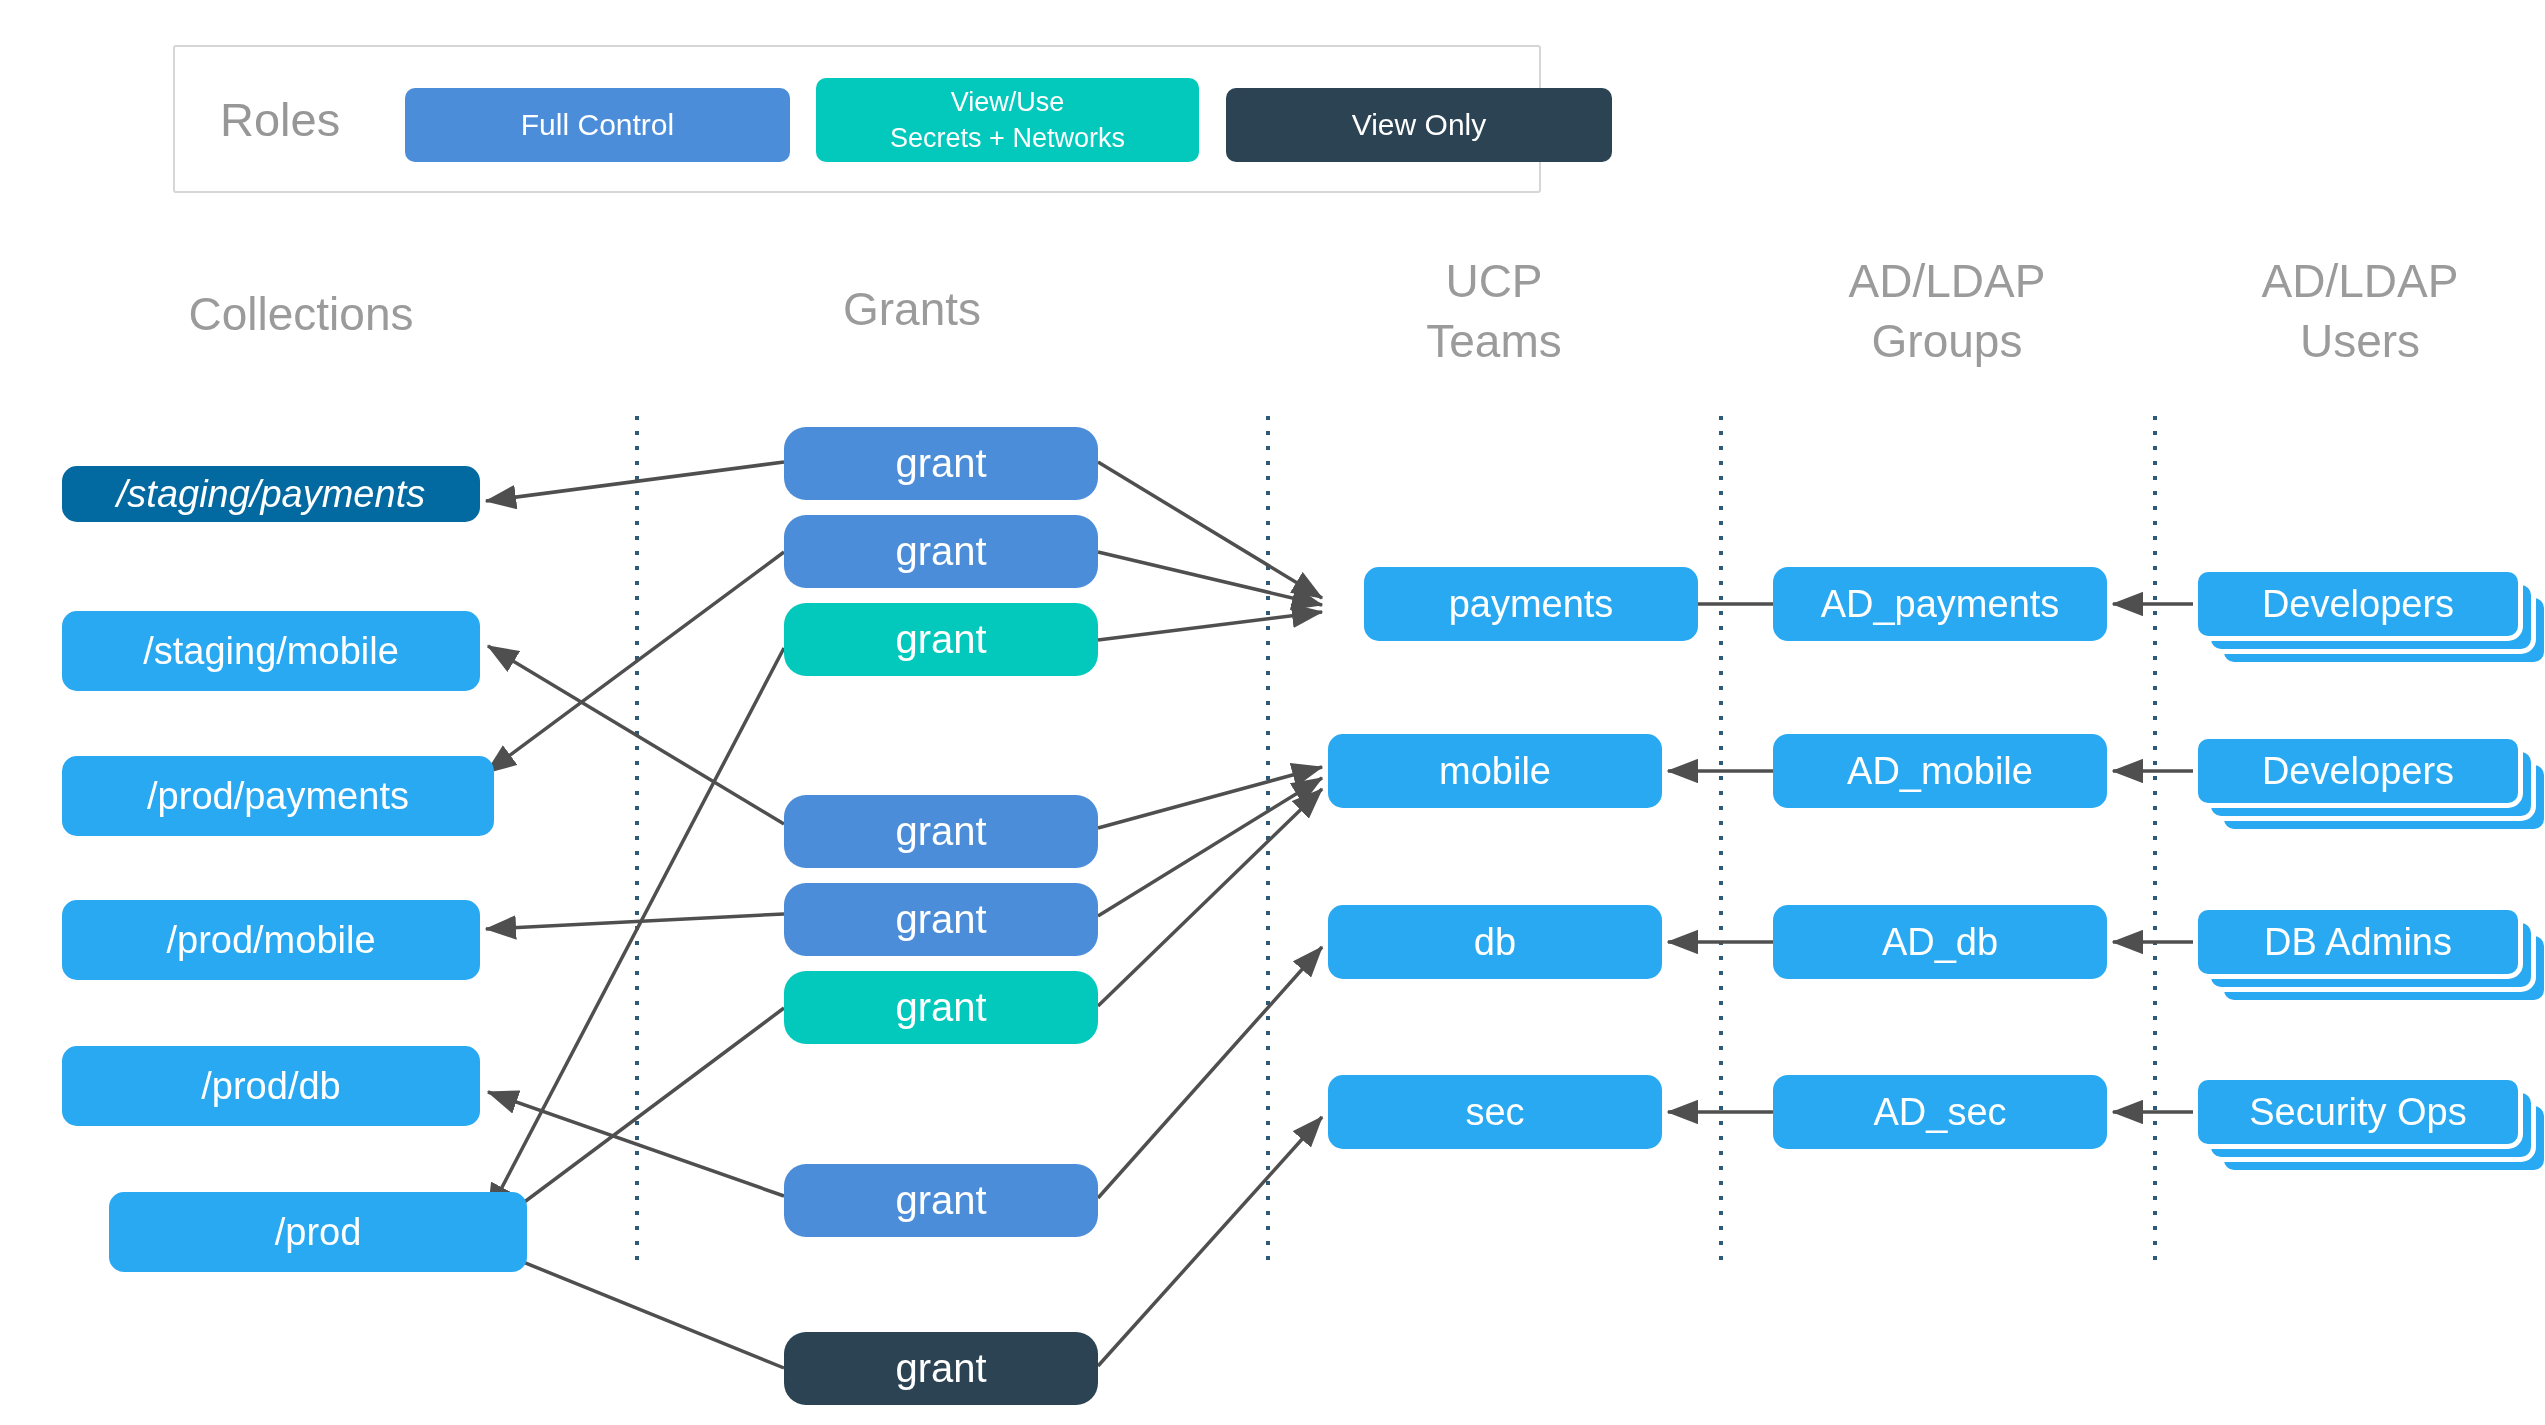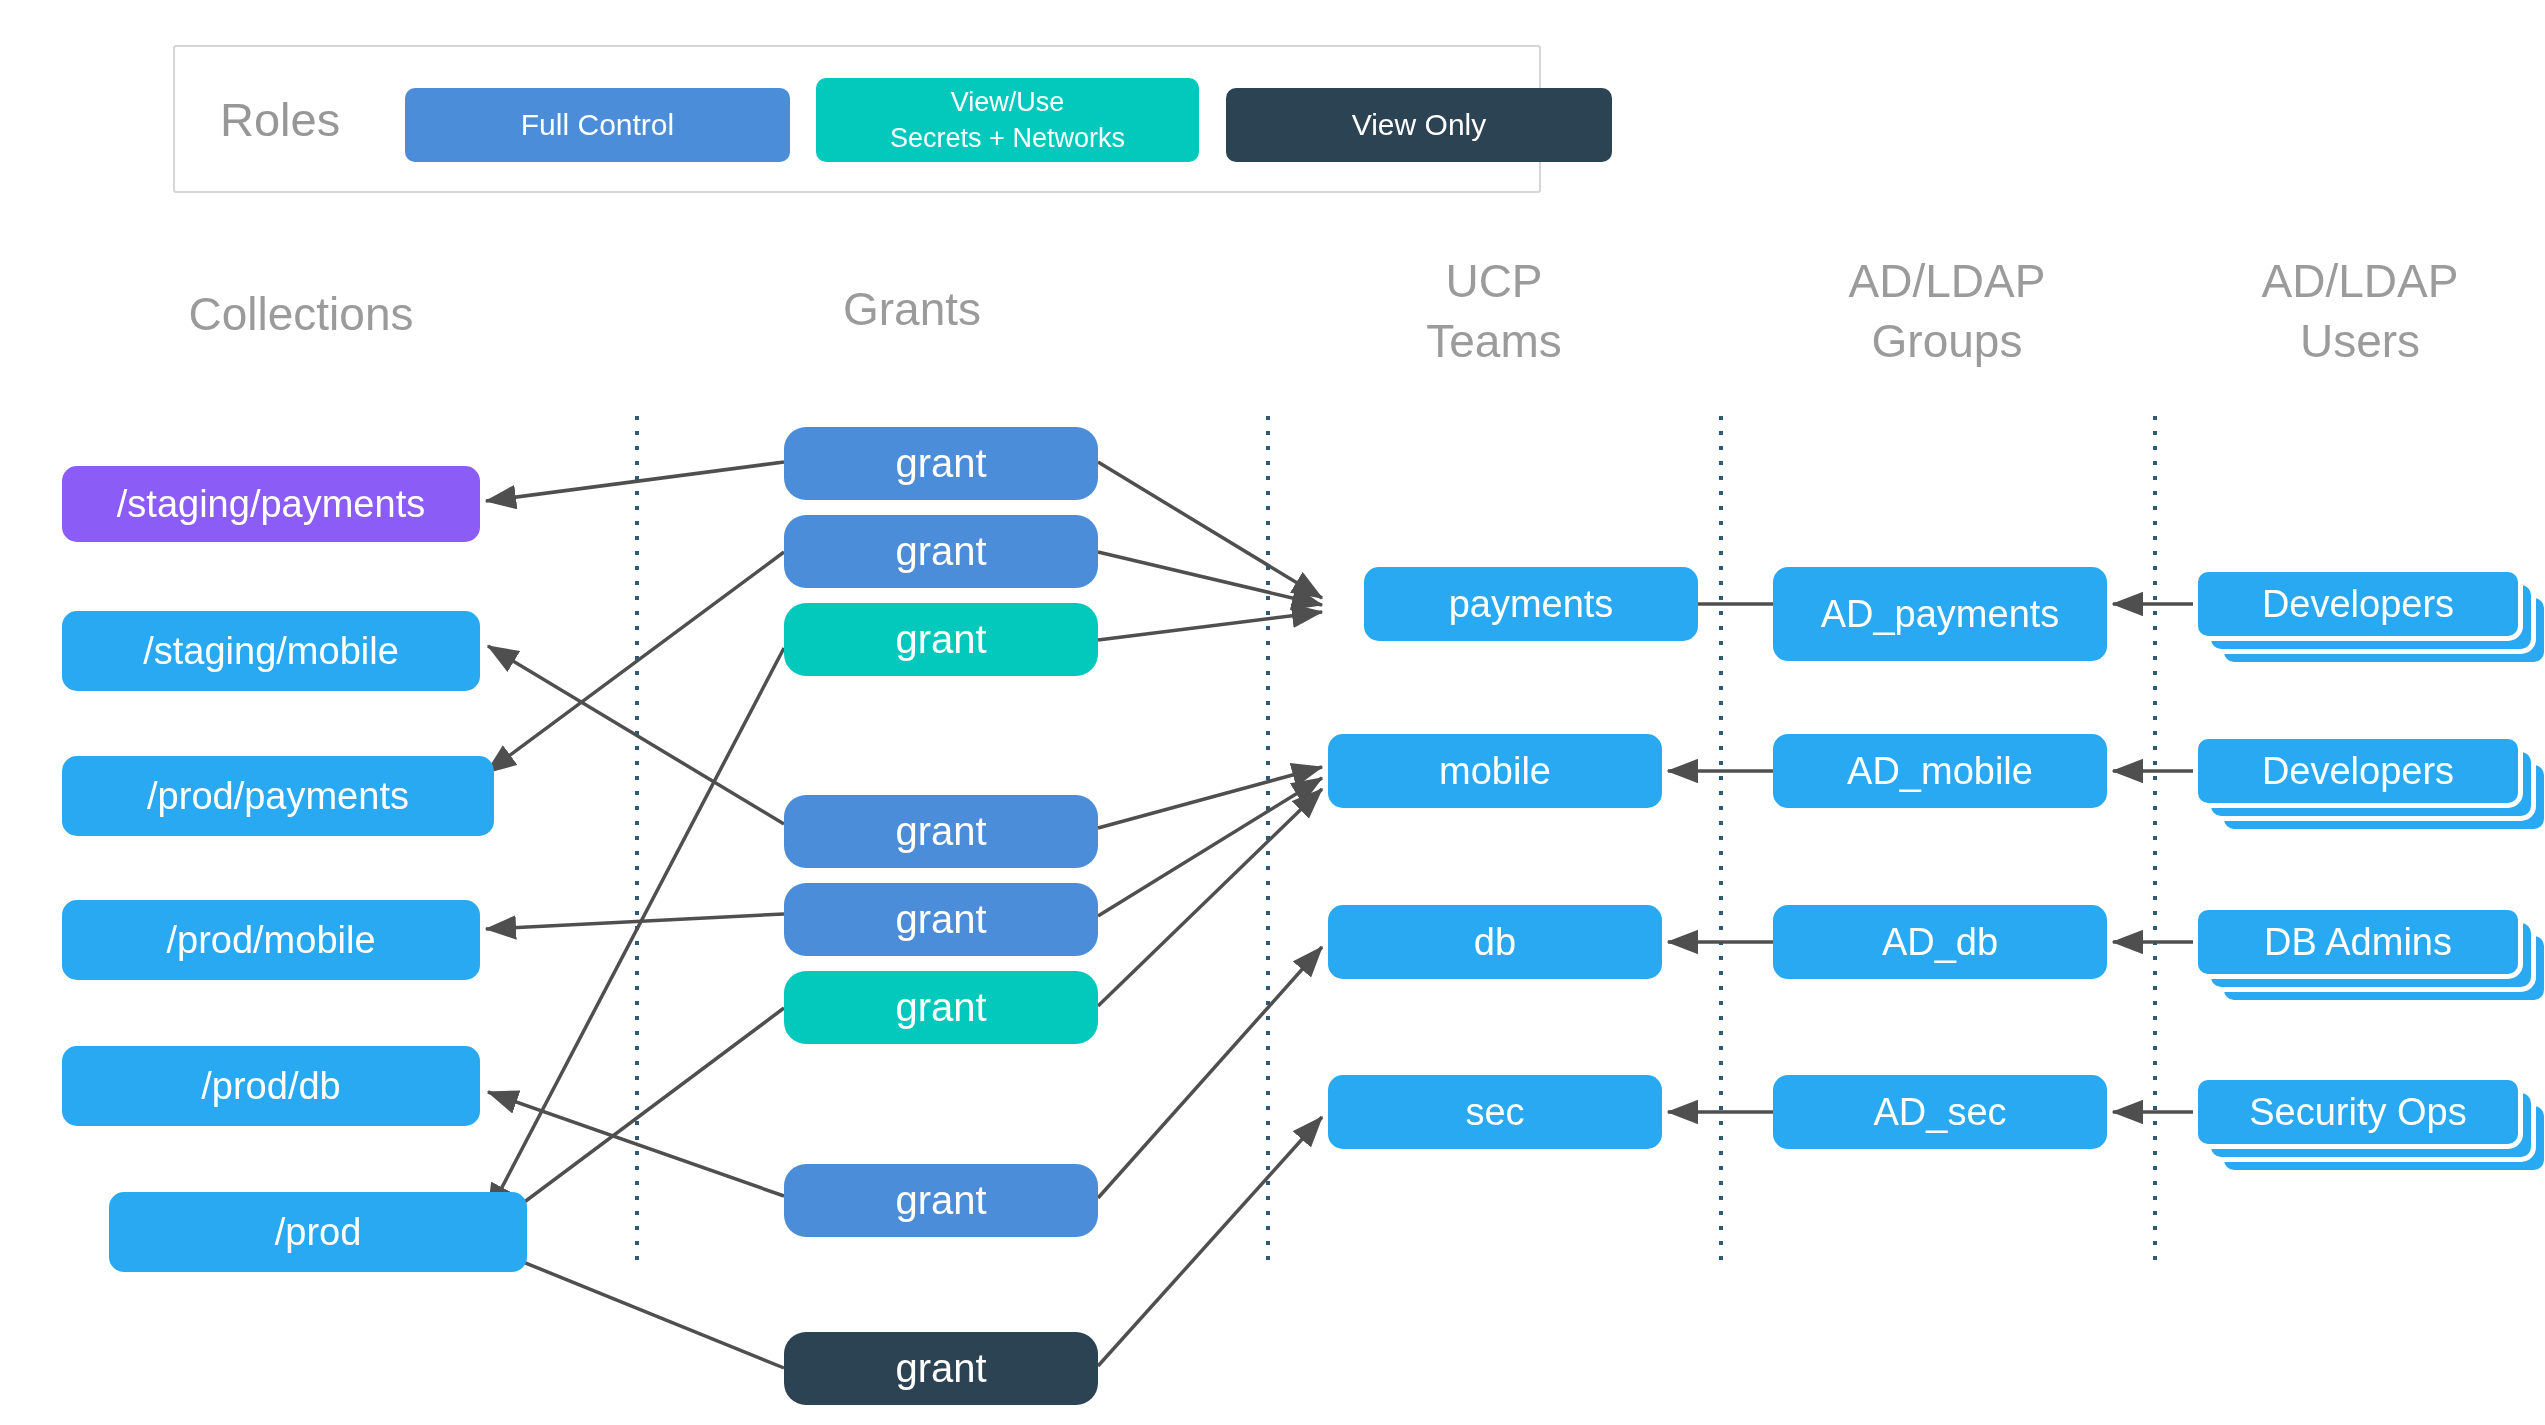--- a/index.html
+++ b/index.html
@@ -108,21 +108,21 @@
         <line x1="1773" y1="942" x2="1668" y2="942" stroke="#4f4f4f" stroke-width="3.5" marker-end="url(#arr)"></line>
         <line x1="1773" y1="1112" x2="1668" y2="1112" stroke="#4f4f4f" stroke-width="3.5" marker-end="url(#arr)"></line>
         <line x1="2193" y1="604" x2="2113" y2="604" stroke="#4f4f4f" stroke-width="3.5" marker-end="url(#arr)"></line>
         <line x1="2193" y1="771" x2="2113" y2="771" stroke="#4f4f4f" stroke-width="3.5" marker-end="url(#arr)"></line>
         <line x1="2193" y1="942" x2="2113" y2="942" stroke="#4f4f4f" stroke-width="3.5" marker-end="url(#arr)"></line>
         <line x1="2193" y1="1112" x2="2113" y2="1112" stroke="#4f4f4f" stroke-width="3.5" marker-end="url(#arr)"></line>
       </g>
   </svg>
 
   <div id="nodes">
-      <div class="node collection" style="left: 62px; top: 466px; width: 418px; height: 76px; background: #8b5cf6;">
+      <div class="node collection" style="left: 62px; top: 466px; width: 418px; height: 56px; background: #0369a1; font-style: italic;">
         <span>/staging/payments</span>
       </div>
       <div class="node collection" style="left: 62px; top: 611px; width: 418px; height: 80px; background: rgb(41, 169, 241);">
         <span>/staging/mobile</span>
       </div>
       <div class="node collection" style="left: 62px; top: 756px; width: 432px; height: 80px; background: rgb(41, 169, 241);">
         <span>/prod/payments</span>
       </div>
       <div class="node collection" style="left: 62px; top: 900px; width: 418px; height: 80px; background: rgb(41, 169, 241);">
         <span>/prod/mobile</span>
@@ -162,21 +162,21 @@
       </div>
       <div class="node team" style="left: 1328px; top: 734px; width: 334px; height: 74px; background: rgb(41, 169, 241);">
         <span>mobile</span>
       </div>
       <div class="node team" style="left: 1328px; top: 905px; width: 334px; height: 74px; background: rgb(41, 169, 241);">
         <span>db</span>
       </div>
       <div class="node team" style="left: 1328px; top: 1075px; width: 334px; height: 74px; background: rgb(41, 169, 241); border-radius: 15px;">
         <span>sec</span>
       </div>
-      <div class="node group" style="left: 1773px; top: 567px; width: 334px; height: 94px; background: rgb(41, 169, 241);">
+      <div class="node group" style="left: 1773px; top: 567px; width: 334px; height: 74px; background: rgb(41, 169, 241);">
         <span>AD_payments</span>
       </div>
       <div class="node group" style="left: 1773px; top: 734px; width: 334px; height: 74px; background: rgb(41, 169, 241);">
         <span>AD_mobile</span>
       </div>
       <div class="node group" style="left: 1773px; top: 905px; width: 334px; height: 74px; background: rgb(41, 169, 241);">
         <span>AD_db</span>
       </div>
       <div class="node group" style="left: 1773px; top: 1075px; width: 334px; height: 74px; background: rgb(41, 169, 241);">
         <span>AD_sec</span>

